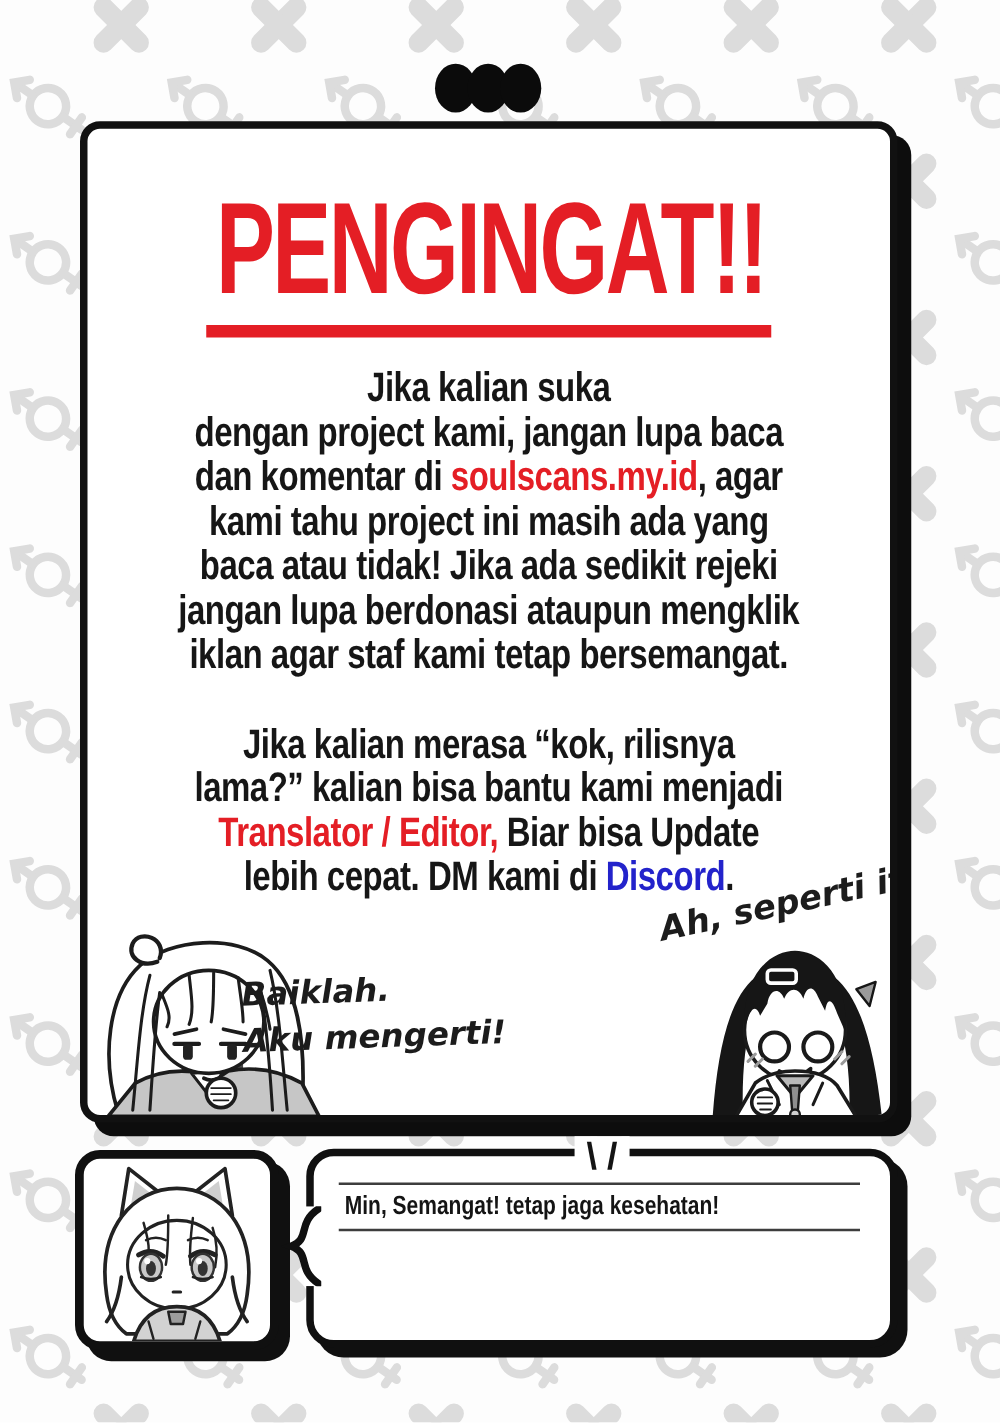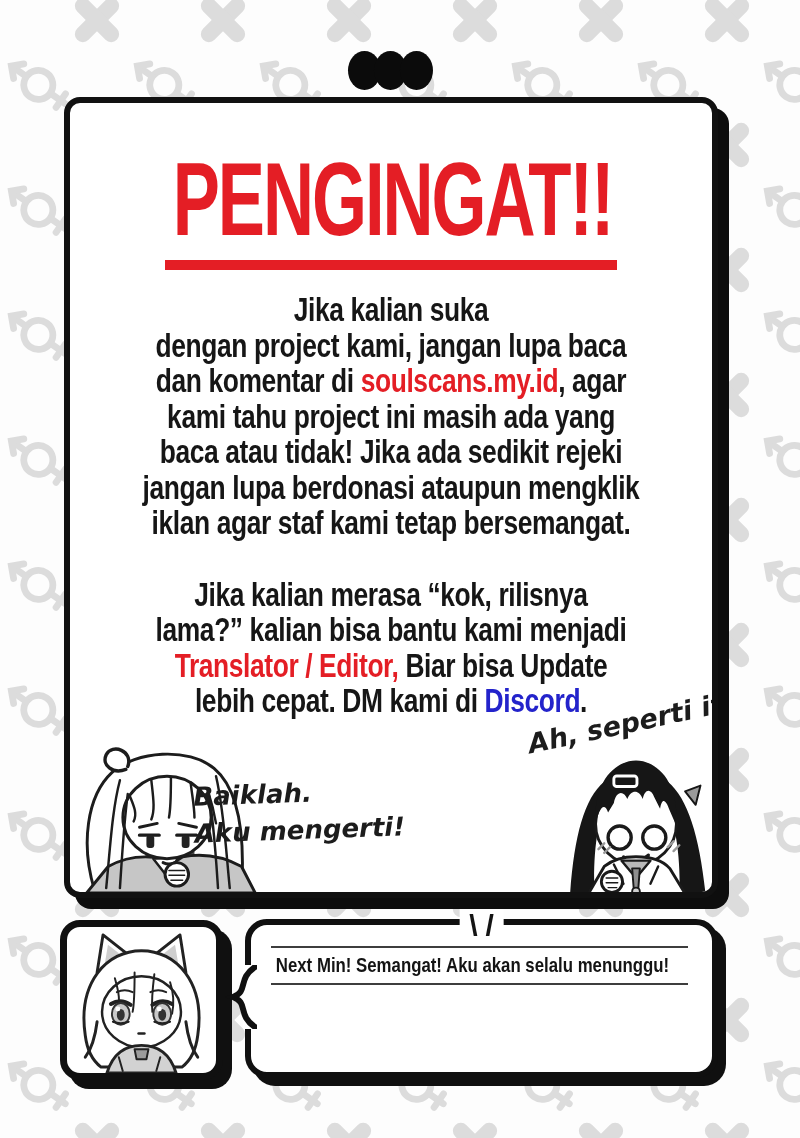--- a/index.html
+++ b/index.html
@@ -1102,18 +1102,18 @@
         <rect x="18" y="0" width="14" height="64" fill="#fff"></rect>
         <path d="M30,2 C12,14 24,26 8,32 C24,38 12,50 30,62" fill="none" stroke="#101010" stroke-width="6" stroke-linecap="round"></path>
       </svg>
     </div>
     <div class="comment-header">
       <span class="slash">\</span>
       <span class="slash">/</span>
     </div>
     <div class="rows" id="comment-rows">
         <div class="comment-row">
-          <span>Next Min! Semangat! Aku akan selalu menunggu!</span>
+          <span>Min, Semangat! tetap jaga kesehatan!</span>
         </div>
       </div>
   </div>
 
 </div>
 
 </body></html>

